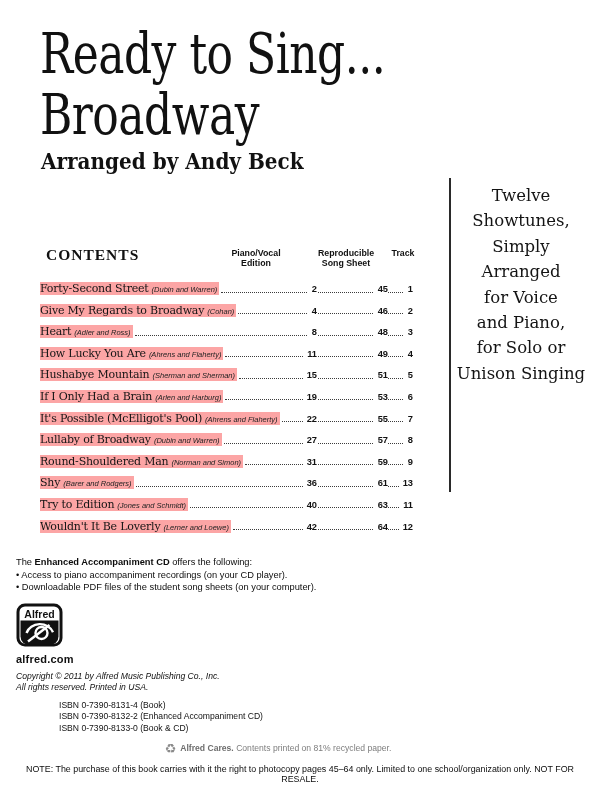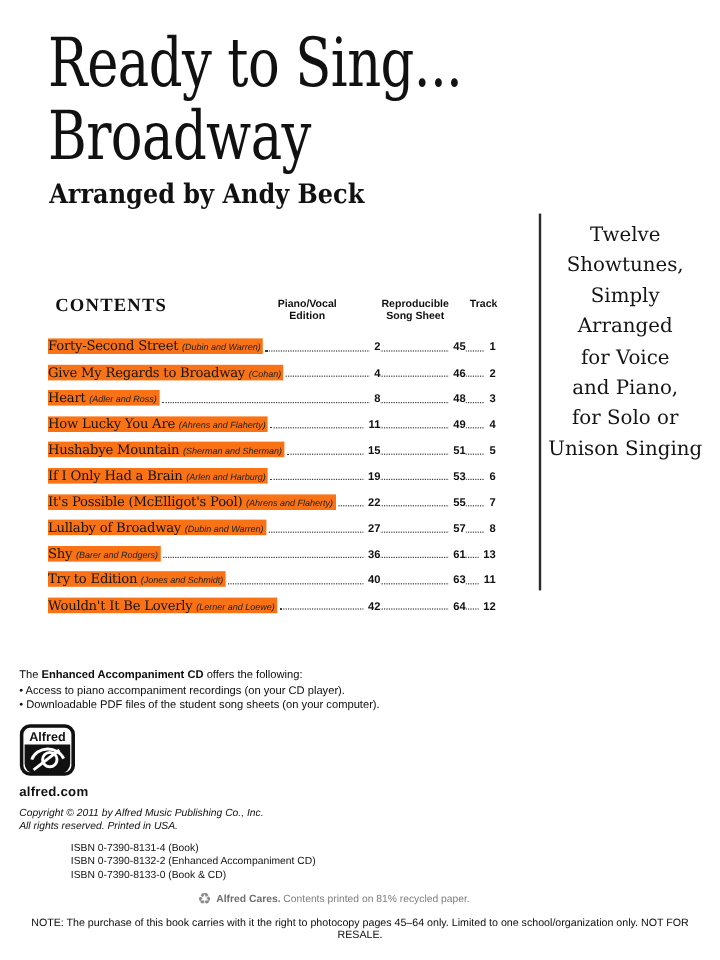--- a/index.html
+++ b/index.html
@@ -62,21 +62,21 @@
     text-align: center; white-space: pre-line;
   }
   .col-hdr.h1 { left: 174px; width: 84px; }
   .col-hdr.h2 { left: 264px; width: 84px; }
   .col-hdr.h3 { left: 338px; width: 50px; }
 
   .song-rows { position: absolute; left: 0; top: 36px; width: 373px; }
   .song-row { position: relative; height: 21.6px; display: flex; align-items: baseline; }
   .song-title-wrap {
     display: flex; align-items: baseline; white-space: nowrap;
-    background: #f97316; z-index: 1; padding-right: 2px;
+    background: #fca5a5; z-index: 1; padding-right: 2px;
   }
   .song-title {
     font-family: "DejaVu Serif", serif;
     font-size: 11px; color: #141414; letter-spacing: -0.2px;
   }
   .composer {
     font-size: 7.5px; font-style: italic; color: #222; margin-left: 3px;
   }
   .leader {
     flex: 1; min-width: 4px; height: 0;
@@ -233,20 +233,30 @@
           <span class="song-title-wrap">
             <span class="song-title">Lullaby of Broadway</span>
             <span class="composer">(Dubin and Warren)</span>
           </span>
           <span class="leader"></span>
           <span class="num n1">27</span>
           <span class="num n2">57</span>
           <span class="num n3">8</span>
         </div>
 
+        <div class="song-row">
+          <span class="song-title-wrap">
+            <span class="song-title">Round-Shouldered Man</span>
+            <span class="composer">(Norman and Simon)</span>
+          </span>
+          <span class="leader"></span>
+          <span class="num n1">31</span>
+          <span class="num n2">59</span>
+          <span class="num n3">9</span>
+        </div>
 
         <div class="song-row">
           <span class="song-title-wrap">
             <span class="song-title">Shy</span>
             <span class="composer">(Barer and Rodgers)</span>
           </span>
           <span class="leader"></span>
           <span class="num n1">36</span>
           <span class="num n2">61</span>
           <span class="num n3">13</span>

